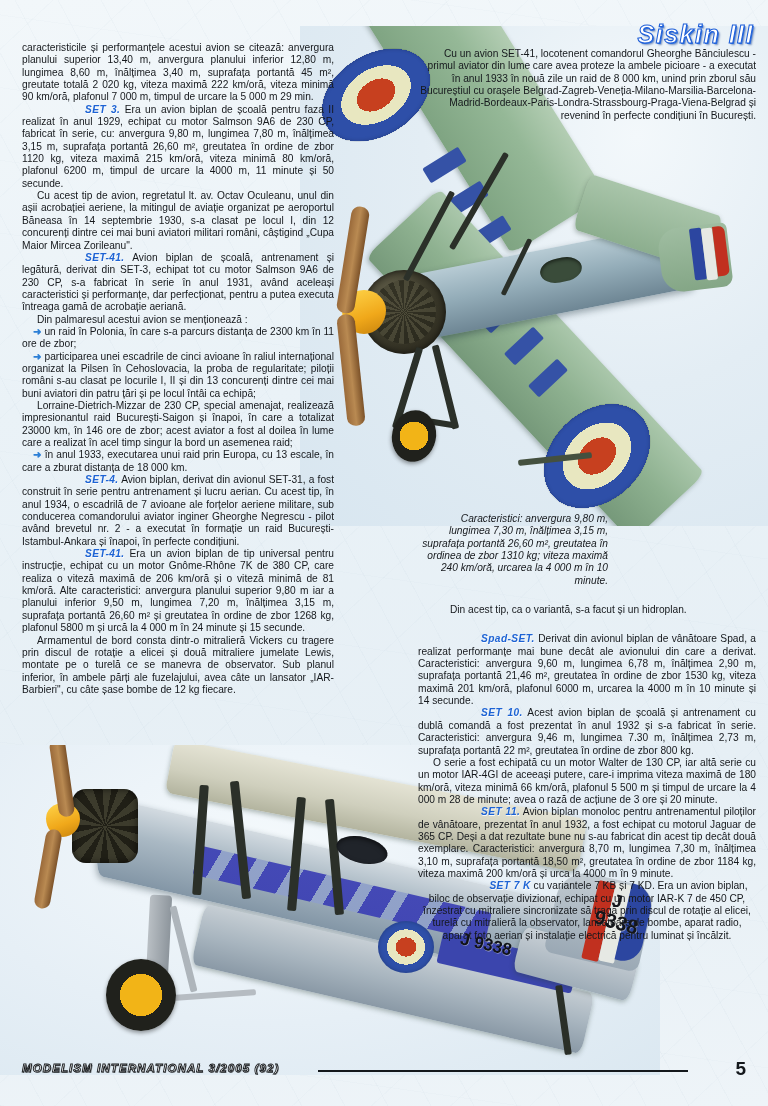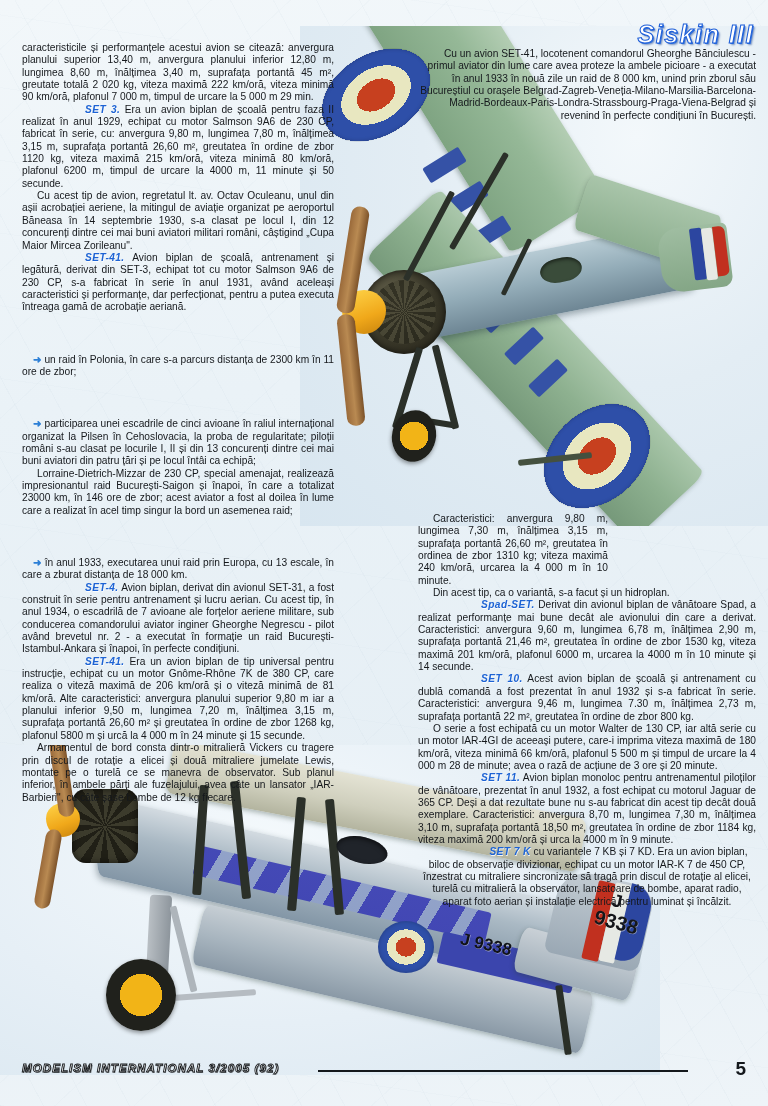--- a/index.html
+++ b/index.html
@@ -56,21 +56,21 @@
     position: absolute;
     font-size: 10.2px;
     line-height: 12.35px;
     color: #15181c;
     text-align: justify;
     text-justify: inter-word;
     z-index: 20;
   }
   .col p { margin: 0; text-indent: 15px; }
   .col p.noind { text-indent: 0; }
-  .col p.bullet { text-indent: 11px; margin-top: 40px; }
+  .col p.bullet { text-indent: 11px; }
 
   #col-left  { left: 22px;  top: 42px;  width: 312px; }
   #col-right { left: 418px; top: 48px;  width: 338px; }
 
   
   #col-right .wrapper-top { text-align: right; }
 
   
   #col-mid-right {
     position: absolute;
@@ -360,36 +360,37 @@
                 background:#2a2f28;"></div>
   </div>
 
   <div class="head-title">Siskin III</div>
 
   <div class="col" id="col-left">
     <p class="noind"><span>caracteristicile și performanțele acestui avion se citează: anvergura planului superior 13,40 m, anvergura planului inferior 12,80 m, lungimea 8,60 m, înălțimea 3,40 m, suprafața portantă 45 m², greutate totală 2 020 kg, viteza maximă 222 km/oră, viteza minimă 90 km/oră, plafonul 7 000 m, timpul de urcare la 5 000 m 29 min.</span></p>
     <p><span class="desig">SET 3.</span><span> Era un avion biplan de școală pentru faza II realizat în anul 1929, echipat cu motor Salmson 9A6 de 230 CP, fabricat în serie, cu: anvergura 9,80 m, lungimea 7,80 m, înălțimea 3,15 m, suprafața portantă 26,60 m², greutatea în ordine de zbor 1120 kg, viteza maximă 215 km/oră, viteza minimă 80 km/oră, plafonul 6200 m, timpul de urcare la 4000 m, 11 minute și 50 secunde.</span></p>
     <p><span>Cu acest tip de avion, regretatul lt. av. Octav Oculeanu, unul din așii acrobației aeriene, la mitingul de aviație organizat pe aeroportul Băneasa în 14 septembrie 1930, s-a clasat pe locul I, din 12 concurenți dintre cei mai buni aviatori militari români, câștigind „Cupa Maior Mircea Zorileanu".</span></p>
     <p><span class="desig">SET-41.</span><span> Avion biplan de școală, antrenament și legătură, derivat din SET-3, echipat tot cu motor Salmson 9A6 de 230 CP, s-a fabricat în serie în anul 1931, având aceleași caracteristici și performanțe, dar perfecționat, pentru a putea executa întreaga gamă de acrobație aeriană.</span></p>
+    <p><span>Din palmaresul acestui avion se menționează :</span></p>
     <p class="bullet"><span class="arrow">➜</span> <span>un raid în Polonia, în care s-a parcurs distanța de 2300 km în 11 ore de zbor;</span></p>
     <p class="bullet"><span class="arrow">➜</span> <span>participarea unei escadrile de cinci avioane în raliul internațional organizat la Pilsen în Cehoslovacia, la proba de regularitate; piloții români s-au clasat pe locurile I, II și din 13 concurenți dintre cei mai buni aviatori din patru țări și pe locul întâi ca echipă;</span></p>
     <p><span>Lorraine-Dietrich-Mizzar de 230 CP, special amenajat, realizează impresionantul raid București-Saigon și înapoi, în care a totalizat 23000 km, în 146 ore de zbor; acest aviator a fost al doilea în lume care a realizat în acel timp singur la bord un asemenea raid;</span></p>
     <p class="bullet"><span class="arrow">➜</span> <span>în anul 1933, executarea unui raid prin Europa, cu 13 escale, în care a zburat distanța de 18 000 km.</span></p>
     <p><span class="desig">SET-4.</span><span> Avion biplan, derivat din avionul SET-31, a fost construit în serie pentru antrenament și lucru aerian. Cu acest tip, în anul 1934, o escadrilă de 7 avioane ale forțelor aeriene militare, sub conducerea comandorului aviator inginer Gheorghe Negrescu - pilot având brevetul nr. 2 -  a executat în formație un raid București-Istambul-Ankara și înapoi, în perfecte condițiuni.</span></p>
     <p><span class="desig">SET-41.</span><span> Era un avion biplan de tip universal pentru instrucție, echipat cu un motor Gnôme-Rhône 7K de 380 CP, care realiza o viteză maximă de 206 km/oră și o viteză minimă de 81 km/oră. Alte caracteristici: anvergura planului superior 9,80 m iar a planului inferior 9,50 m, lungimea 7,20 m, înălțimea 3,15 m, suprafața portantă 26,60 m² și greutatea în ordine de zbor 1268 kg, plafonul 5800 m și urcă la 4 000 m în 24 minute și 15 secunde.</span></p>
     <p><span>Armamentul de bord consta dintr-o mitralieră Vickers cu tragere prin discul de rotație a elicei și două mitraliere jumelate Lewis, montate pe o turelă ce se manevra de observator. Sub planul inferior, în ambele părți ale fuzelajului, avea câte un lansator „IAR-Barbieri", cu câte șase bombe de 12 kg fiecare.</span></p>
   </div>
 
   <div class="col" id="col-right">
     <p class="wrapper-top"><span>Cu un avion SET-41, locotenent comandorul Gheorghe Bănciulescu - primul aviator din lume care avea proteze la ambele picioare - a executat în anul 1933 în nouă zile un raid de 8 000 km, unind prin zborul său Bucureștiul cu orașele Belgrad-Zagreb-Veneția-Milano-Marsilia-Barcelona-Madrid-Bordeaux-Paris-Londra-Strassbourg-Praga-Viena-Belgrad și revenind în perfecte condițiuni în București.</span></p>
   </div>
 
   <div id="col-mid-right">
-    <p style="margin:0; text-indent:15px; width:190px;"><span>Caracteristici: anvergura 9,80 m, lungimea 7,30 m, înălțimea 3,15 m, suprafața portantă 26,60 m², greutatea în ordinea de zbor 1310 kg; viteza maximă 240 km/oră, urcarea la 4 000 m în 10 minute.</span></p>
-    <p style="margin:0; text-indent:15px;"><span>Din acest tip, ca o variantă, s-a facut și un hidroplan.</span></p>
+    <p style="margin:0; text-indent:15px; text-align:right; width:190px;font-style:italic;"><span>Caracteristici: anvergura 9,80 m, lungimea 7,30 m, înălțimea 3,15 m, suprafața portantă 26,60 m², greutatea în ordinea de zbor 1310 kg; viteza maximă 240 km/oră, urcarea la 4 000 m în 10 minute.</span></p>
+    <p style="margin:17px; text-indent:15px;"><span>Din acest tip, ca o variantă, s-a facut și un hidroplan.</span></p>
     <p style="margin:0; text-indent:15px;"><span class="desig">Spad-SET.</span><span> Derivat din avionul biplan de vânătoare Spad, a realizat performanțe mai bune decât ale avionului din care a derivat. Caracteristici: anvergura 9,60 m, lungimea 6,78 m, înălțimea 2,90 m, suprafața portantă 21,46 m², greutatea în ordine de zbor 1530 kg, viteza maximă 201 km/oră, plafonul 6000 m, urcarea la 4000 m în 10 minute și 14 secunde.</span></p>
     <p style="margin:0; text-indent:15px;"><span class="desig">SET 10.</span><span> Acest avion biplan de școală și antrenament cu dublă comandă a fost prezentat în anul 1932 și s-a fabricat în serie. Caracteristici: anvergura 9,46 m, lungimea 7.30 m, înălțimea 2,73 m, suprafața portantă 22 m², greutatea în ordine de zbor 800 kg.</span></p>
     <p style="margin:0; text-indent:15px;"><span>O serie a fost echipată cu un motor Walter de 130 CP, iar altă serie cu un motor IAR-4GI de aceeași putere, care-i imprima viteza maximă de 180 km/oră, viteza minimă 66 km/oră, plafonul 5 500 m și timpul de urcare la 4 000 m 28 de minute; avea o rază de acțiune de 3 ore și 20 minute.</span></p>
     <p style="margin:0; text-indent:15px;"><span class="desig">SET 11.</span><span> Avion biplan monoloc pentru antrenamentul piloților de vânătoare, prezentat în anul 1932, a fost echipat cu motorul Jaguar de 365 CP. Deși a dat rezultate bune nu s-au fabricat din acest tip decât două exemplare. Caracteristici: anvergura 8,70 m, lungimea 7,30 m, înălțimea 3,10 m, suprafața portantă 18,50 m², greutatea în ordine de zbor 1184 kg, viteza maximă 200 km/oră și urca la 4000 m în 9 minute.</span></p>
     <p style="margin:0; text-indent:15px; text-align:center;"><span class="desig">SET 7 K</span><span> cu variantele 7 KB și 7 KD. Era un avion biplan, biloc de observație divizionar, echipat cu un motor IAR-K 7 de 450 CP, înzestrat cu mitraliere sincronizate să tragă prin discul de rotație al elicei, turelă cu mitralieră la observator, lansatoare de bombe, aparat radio, aparat foto aerian și instalație electrică pentru luminat și încălzit.</span></p>
   </div>
 
   <div class="footer">
     <div class="footer-title">MODELISM INTERNATIONAL 3/2005 (92)</div>
     <div class="footer-rule"></div>

